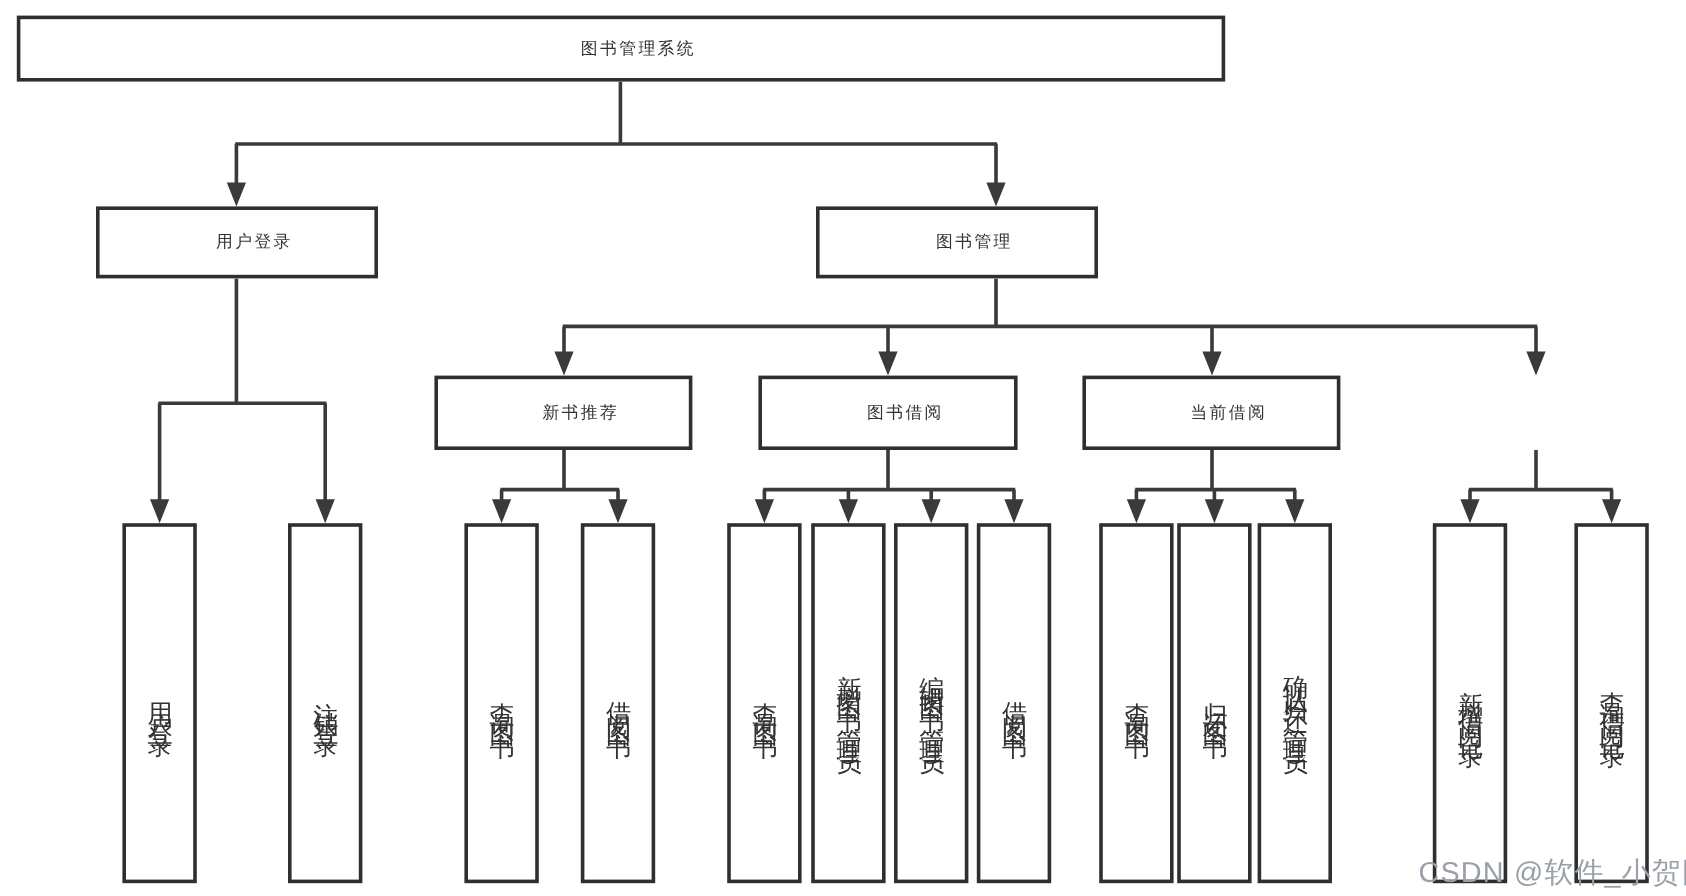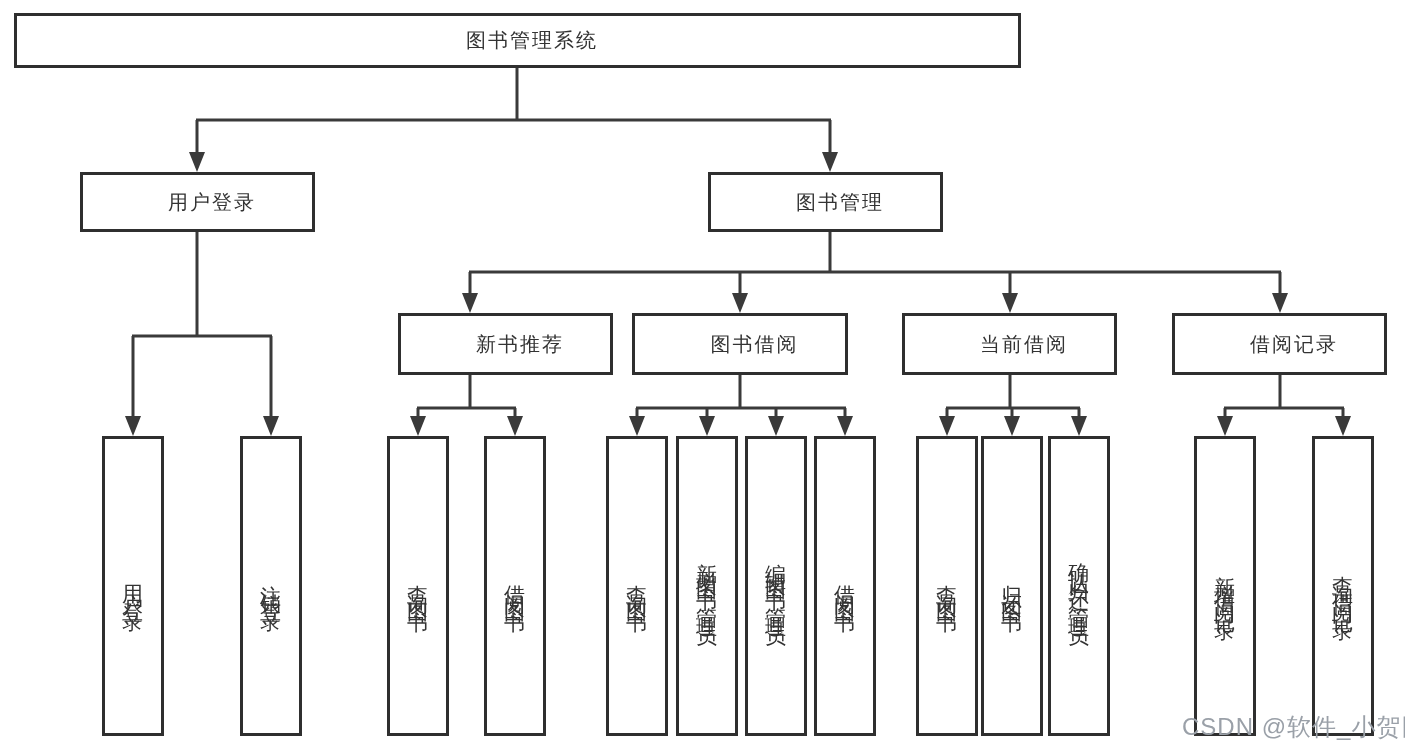--- a/index.html
+++ b/index.html
@@ -21,30 +21,30 @@
   }
   .hnode {
     position: absolute;
     box-sizing: border-box;
     border: 3px solid #2f2f2f;
     background: #ffffff;
     display: flex;
     align-items: center;
     justify-content: center;
     color: #333333;
-    font-size: 20px;
+    font-size: 14px;
     letter-spacing: 2px;
     white-space: nowrap;
     padding-left: 29px;
   }
   .root  { left: 14px;  top: 13px;  width: 1007px; height: 55px; }
   .lvl2a { left: 80px;  top: 172px; width: 235px;  height: 60px; }
-  .lvl2b { left: 708px; top: 172px; width: 235px;  height: 60px; }
+  .lvl2b { left: 680px; top: 172px; width: 235px;  height: 60px; }
   .lvl3  { top: 313px; height: 62px; width: 215px; }
-  .l3a { left: 362px; margin-left: 36px; }
+  .l3a { left: 362px; }
   .l3b { left: 632px; width: 216px; }
   .l3c { left: 902px; }
   .l3d { left: 1172px; }
   .leaf {
     position: absolute;
     box-sizing: border-box;
     border: 3px solid #2f2f2f;
     background: #ffffff;
     top: 436px;
     height: 300px;
@@ -114,21 +114,20 @@
   </svg>
 
   <div class="hnode root">图书管理系统</div>
 
   <div class="hnode lvl2a">用户登录</div>
   <div class="hnode lvl2b">图书管理</div>
 
   <div class="hnode lvl3 l3a">新书推荐</div>
   <div class="hnode lvl3 l3c">当前借阅</div>
   <div class="hnode lvl3 l3b">图书借阅</div>
-  <div class="hnode lvl3 l3d">借阅记录</div>
 
   <div class="leaf" style="left:102px">
     <span class="vtext">用户登录</span>
   </div>
   <div class="leaf" style="left:240px">
     <span class="vtext">注销登录</span>
   </div>
 
   <div class="leaf" style="left:387px">
     <span class="vtext">查询图书</span>

